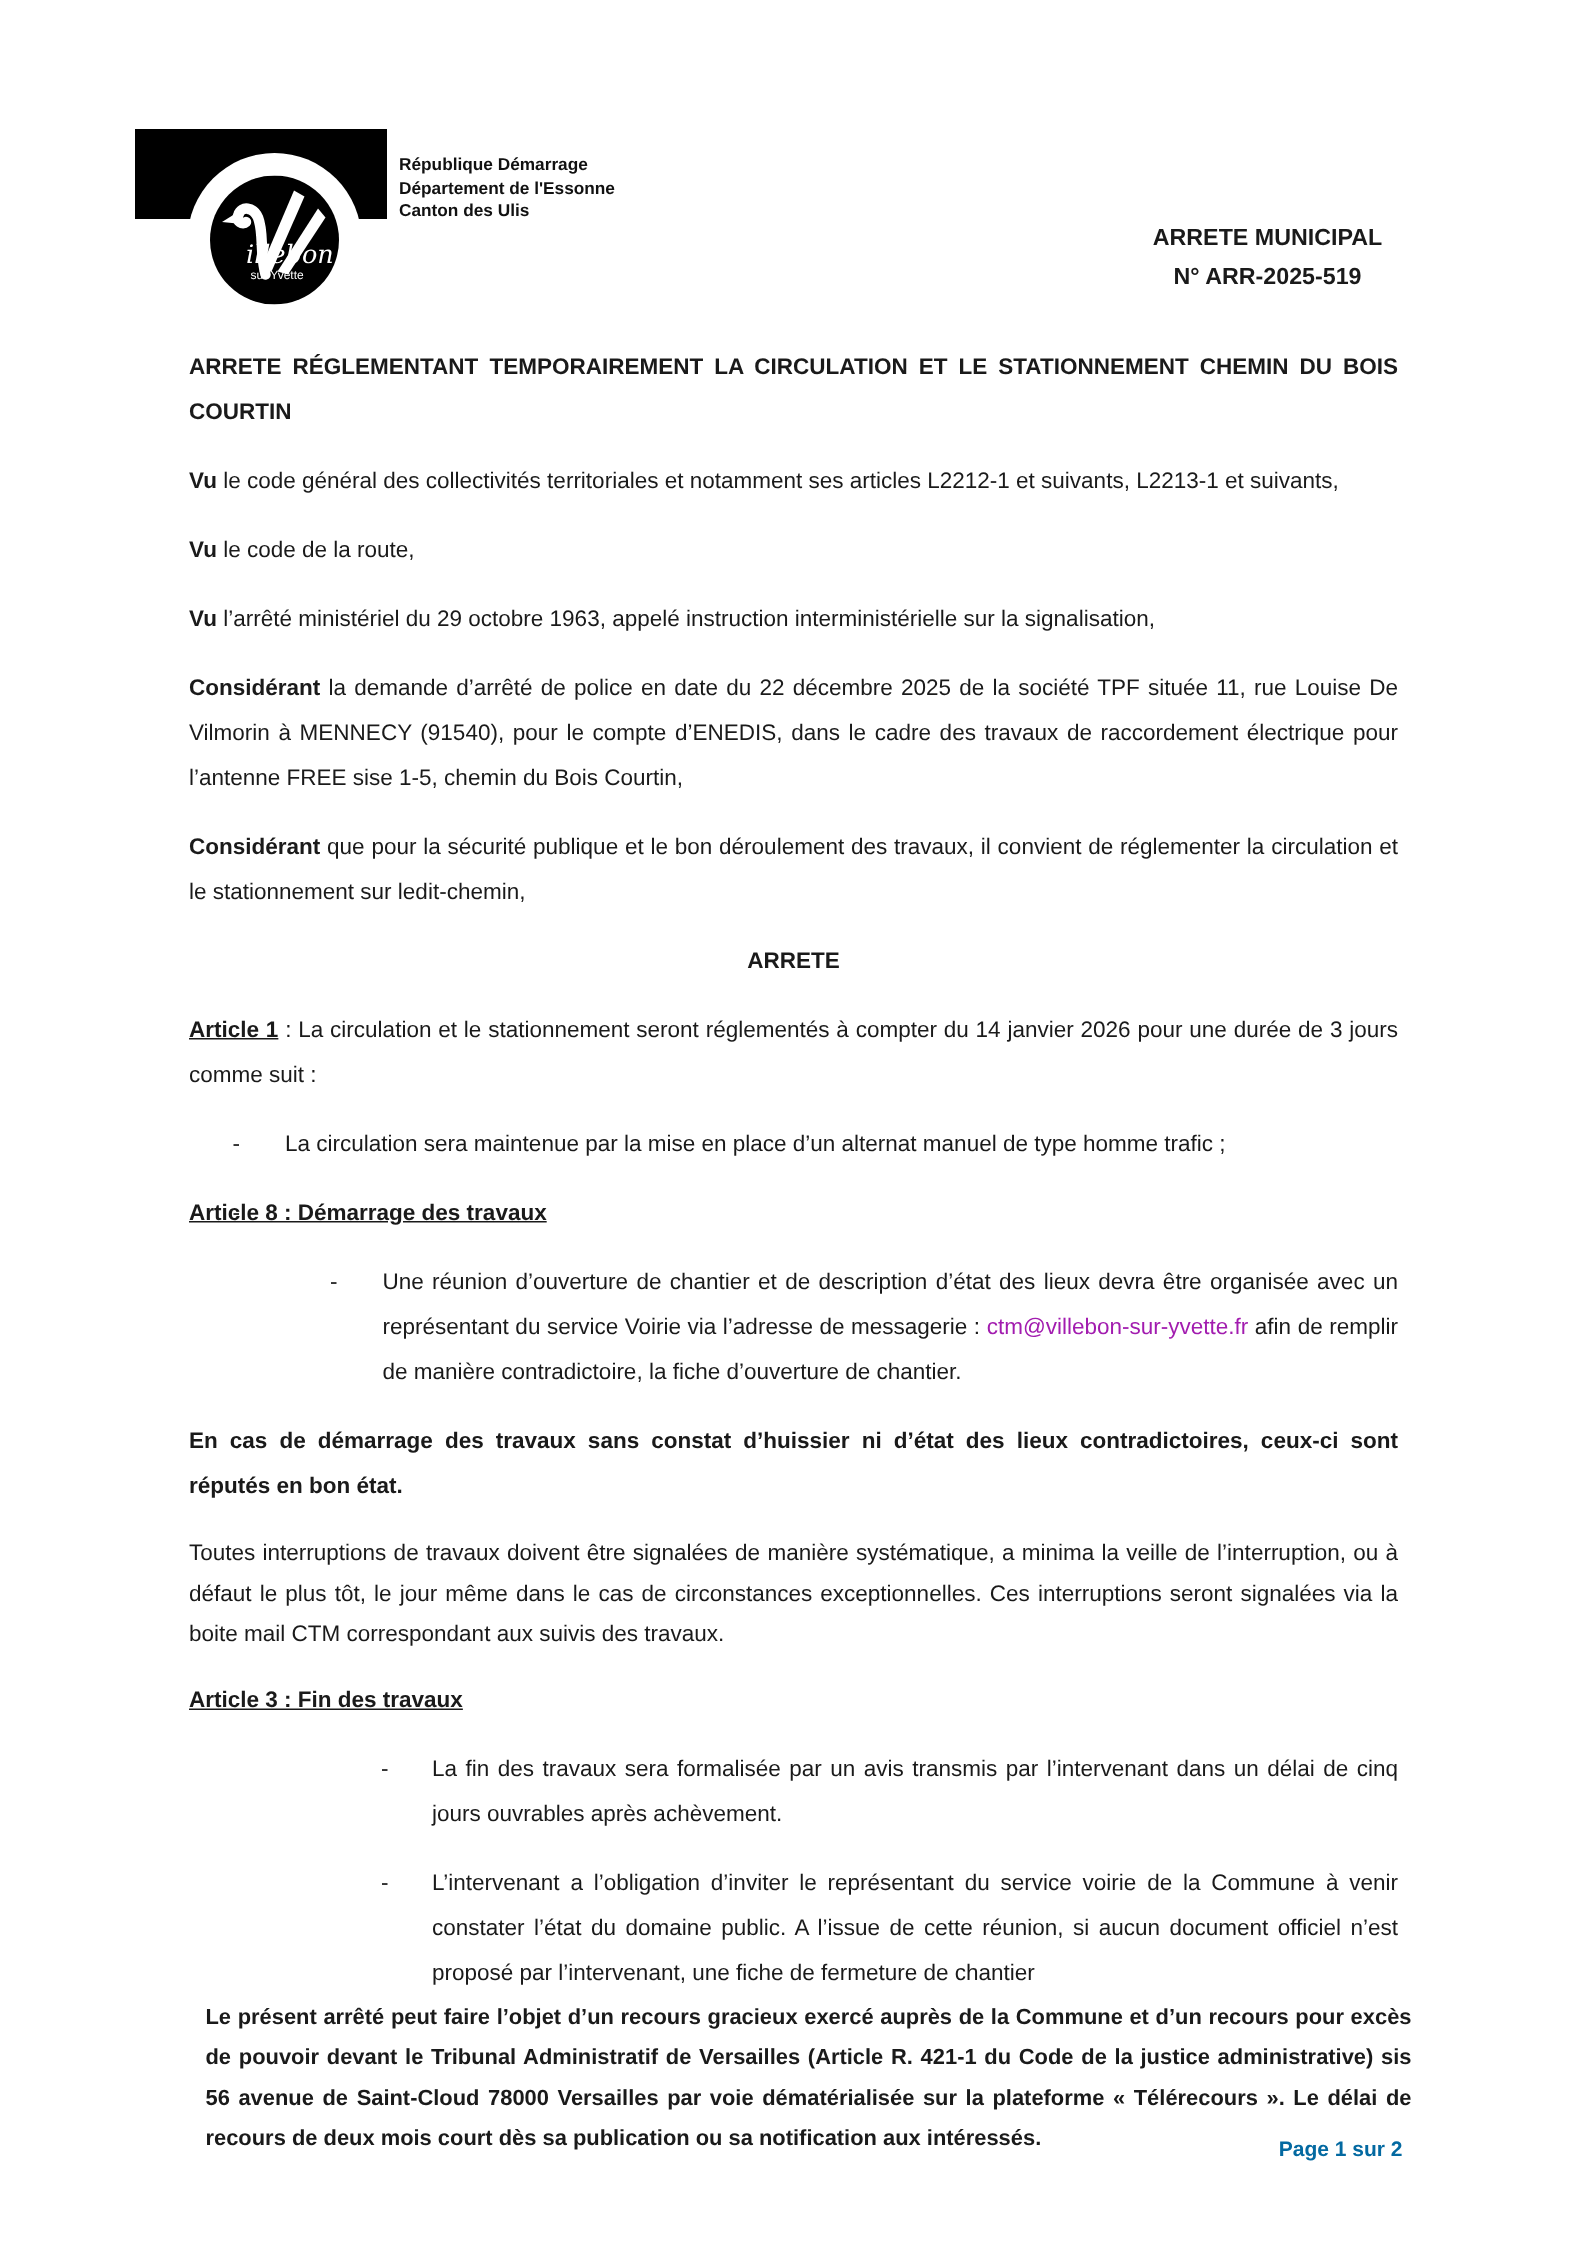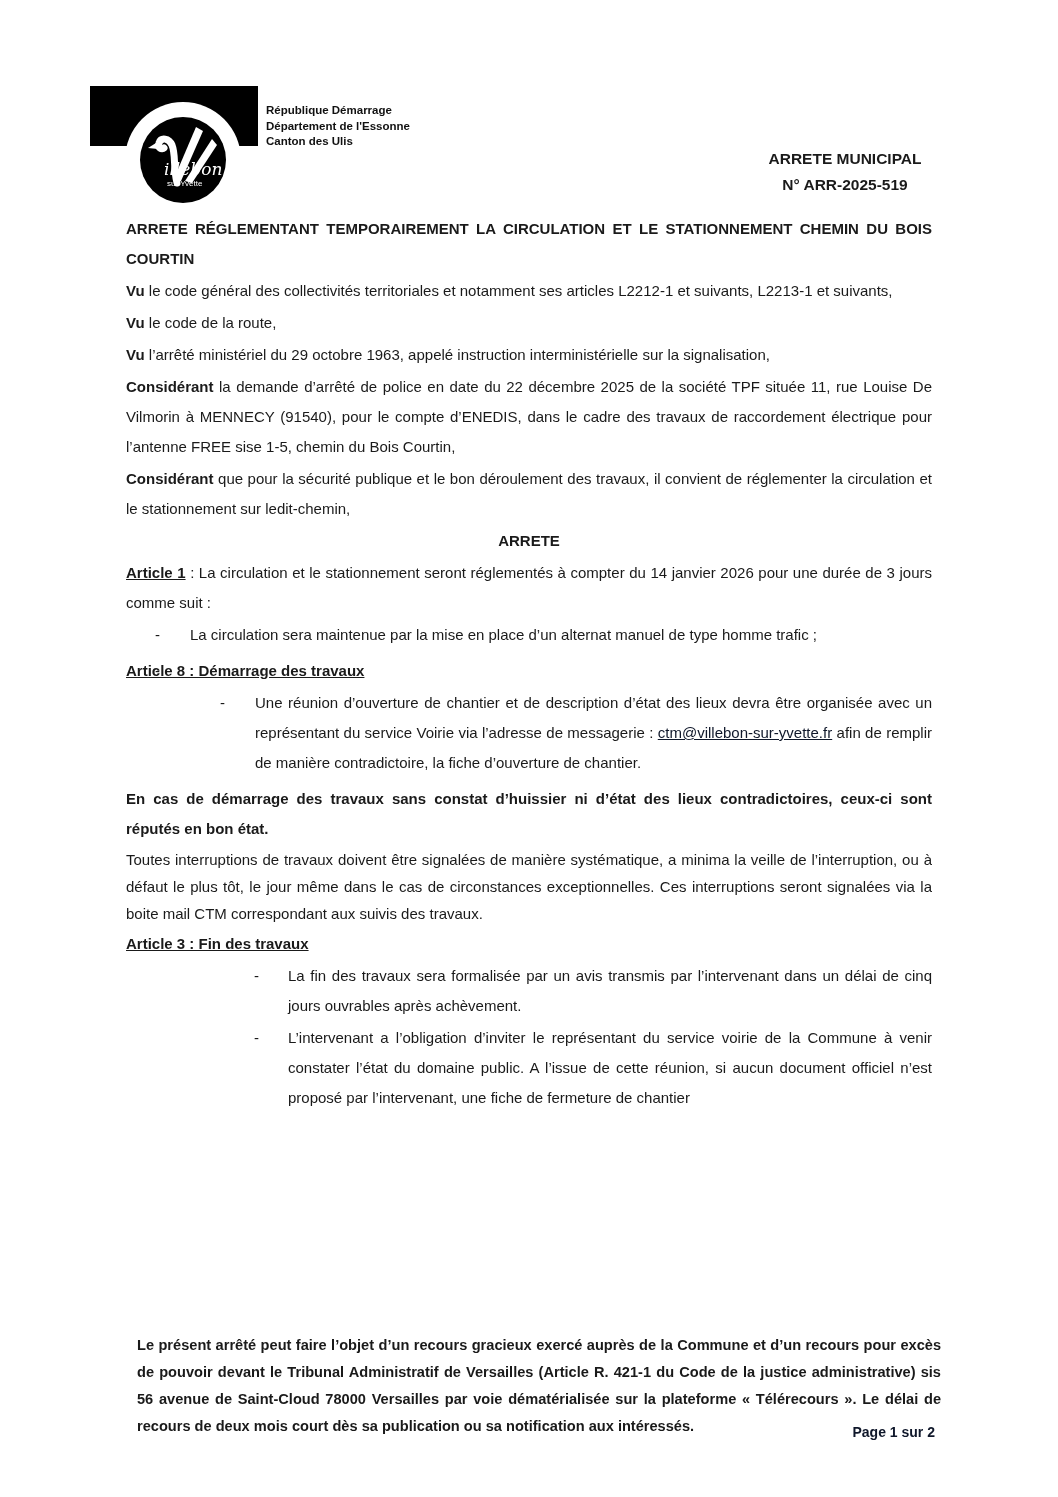--- a/index.html
+++ b/index.html
@@ -11,39 +11,39 @@
   }
   
   .logo-rect { position:absolute; left:90px; top:86px; width:168px; height:60px; background:#000; }
   .logo-ring { position:absolute; left:125px; top:102px; width:116px; height:116px; border-radius:50%; background:#fff; }
   .logo-disc { position:absolute; left:140px; top:117px; width:86px; height:86px; }
   .region { position:absolute; left:266px; top:103px; font-size:11.5px; font-weight:bold; line-height:15.5px; color:#111; }
   .doc-id { position:absolute; left:715px; top:146px; width:260px; text-align:center; font-weight:bold; font-size:15.5px; line-height:26px; }
   
   .content { position:absolute; left:126px; top:214px; width:806px; height:1114px; overflow:hidden;
              font-size:15px; line-height:30px; }
-  .content p { margin:0 0 2px 0; text-align:justify; }
+  .content p { margin:16px 0 2px 0; text-align:justify; }
   .doc-title { font-weight:bold; }
   .lead { font-weight:bold; }
   .u { text-decoration:underline; }
   .center-head { text-align:center !important; font-weight:bold; }
   .art-head { font-weight:bold; text-decoration:underline; text-align:left !important; }
   .bold-note { font-weight:bold; }
   .tight { line-height:27px; }
   .bullet { position:relative; margin-bottom:6px !important; }
   .marker { position:absolute; left:0; top:0; }
   .list1 { padding-left:64px; }  .list1 .marker { left:29px; }
   .list2 { padding-left:129px; } .list2 .marker { left:94px; }
   .list3 { padding-left:162px; margin-bottom:2px !important; } .list3 .marker { left:128px; }
-  .link { color:#0f172a; text-decoration:underline; cursor:pointer; }
+  .link { color:#a21caf; cursor:pointer; }
   
   .legal-footer { position:absolute; left:137px; top:1332px; width:804px;
                   font-size:14.6px; line-height:27px; font-weight:bold; text-align:justify; }
   .page-label { position:absolute; left:735px; top:1424px; width:200px; text-align:right;
-                font-size:14px; font-weight:bold; color:#0f172a; }
+                font-size:14px; font-weight:bold; color:#0369a1; }
 </style>
 </head>
 <body>
 
 <div class="page">
 
   <div class="logo-rect"></div>
   <div class="logo-ring"></div>
   <div class="logo-disc">
     <svg width="86" height="86" viewBox="0 0 86 86">

